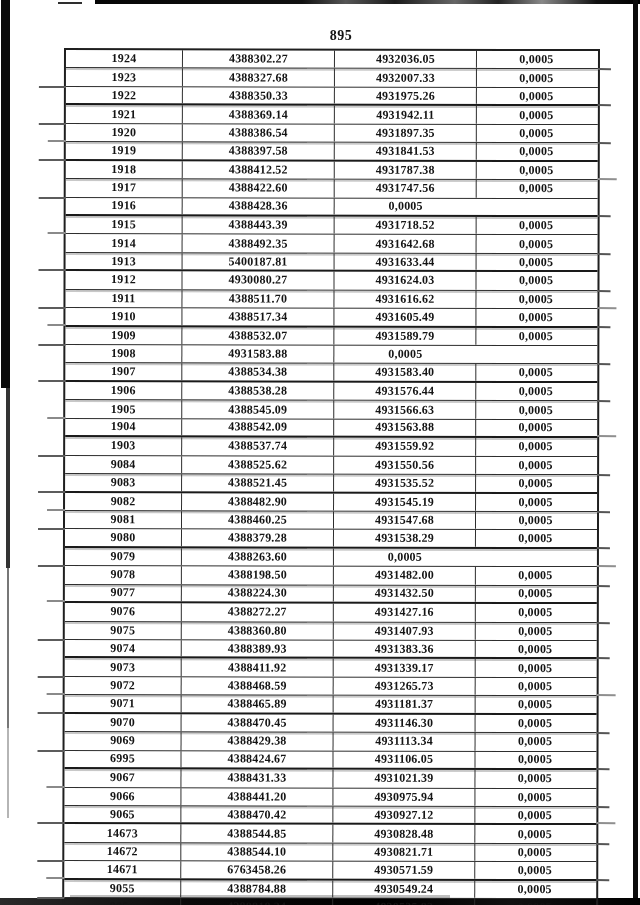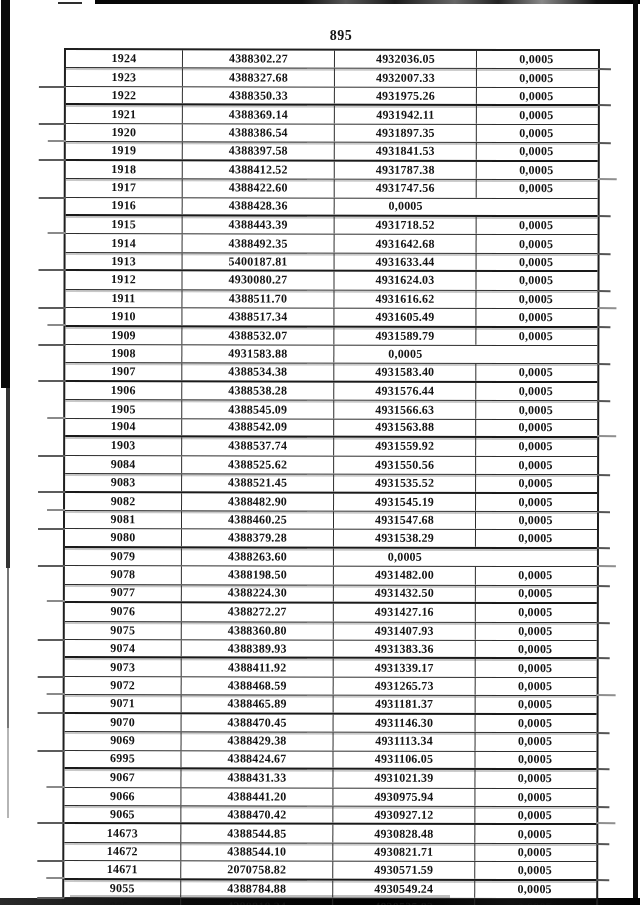--- a/index.html
+++ b/index.html
@@ -336,21 +336,21 @@
         <div class="cell">0,0005</div>
       </div>
       <div class="row">
         <div class="cell">14672</div>
         <div class="cell">4388544.10</div>
         <div class="cell">4930821.71</div>
         <div class="cell">0,0005</div>
       </div>
       <div class="row">
         <div class="cell">14671</div>
-        <div class="cell">2070758.82</div>
+        <div class="cell">6763458.26</div>
         <div class="cell">4930571.59</div>
         <div class="cell">0,0005</div>
       </div>
       <div class="row">
         <div class="cell">9055</div>
         <div class="cell">4388784.88</div>
         <div class="cell">4930549.24</div>
         <div class="cell">0,0005</div>
       </div>
       <div class="row">

